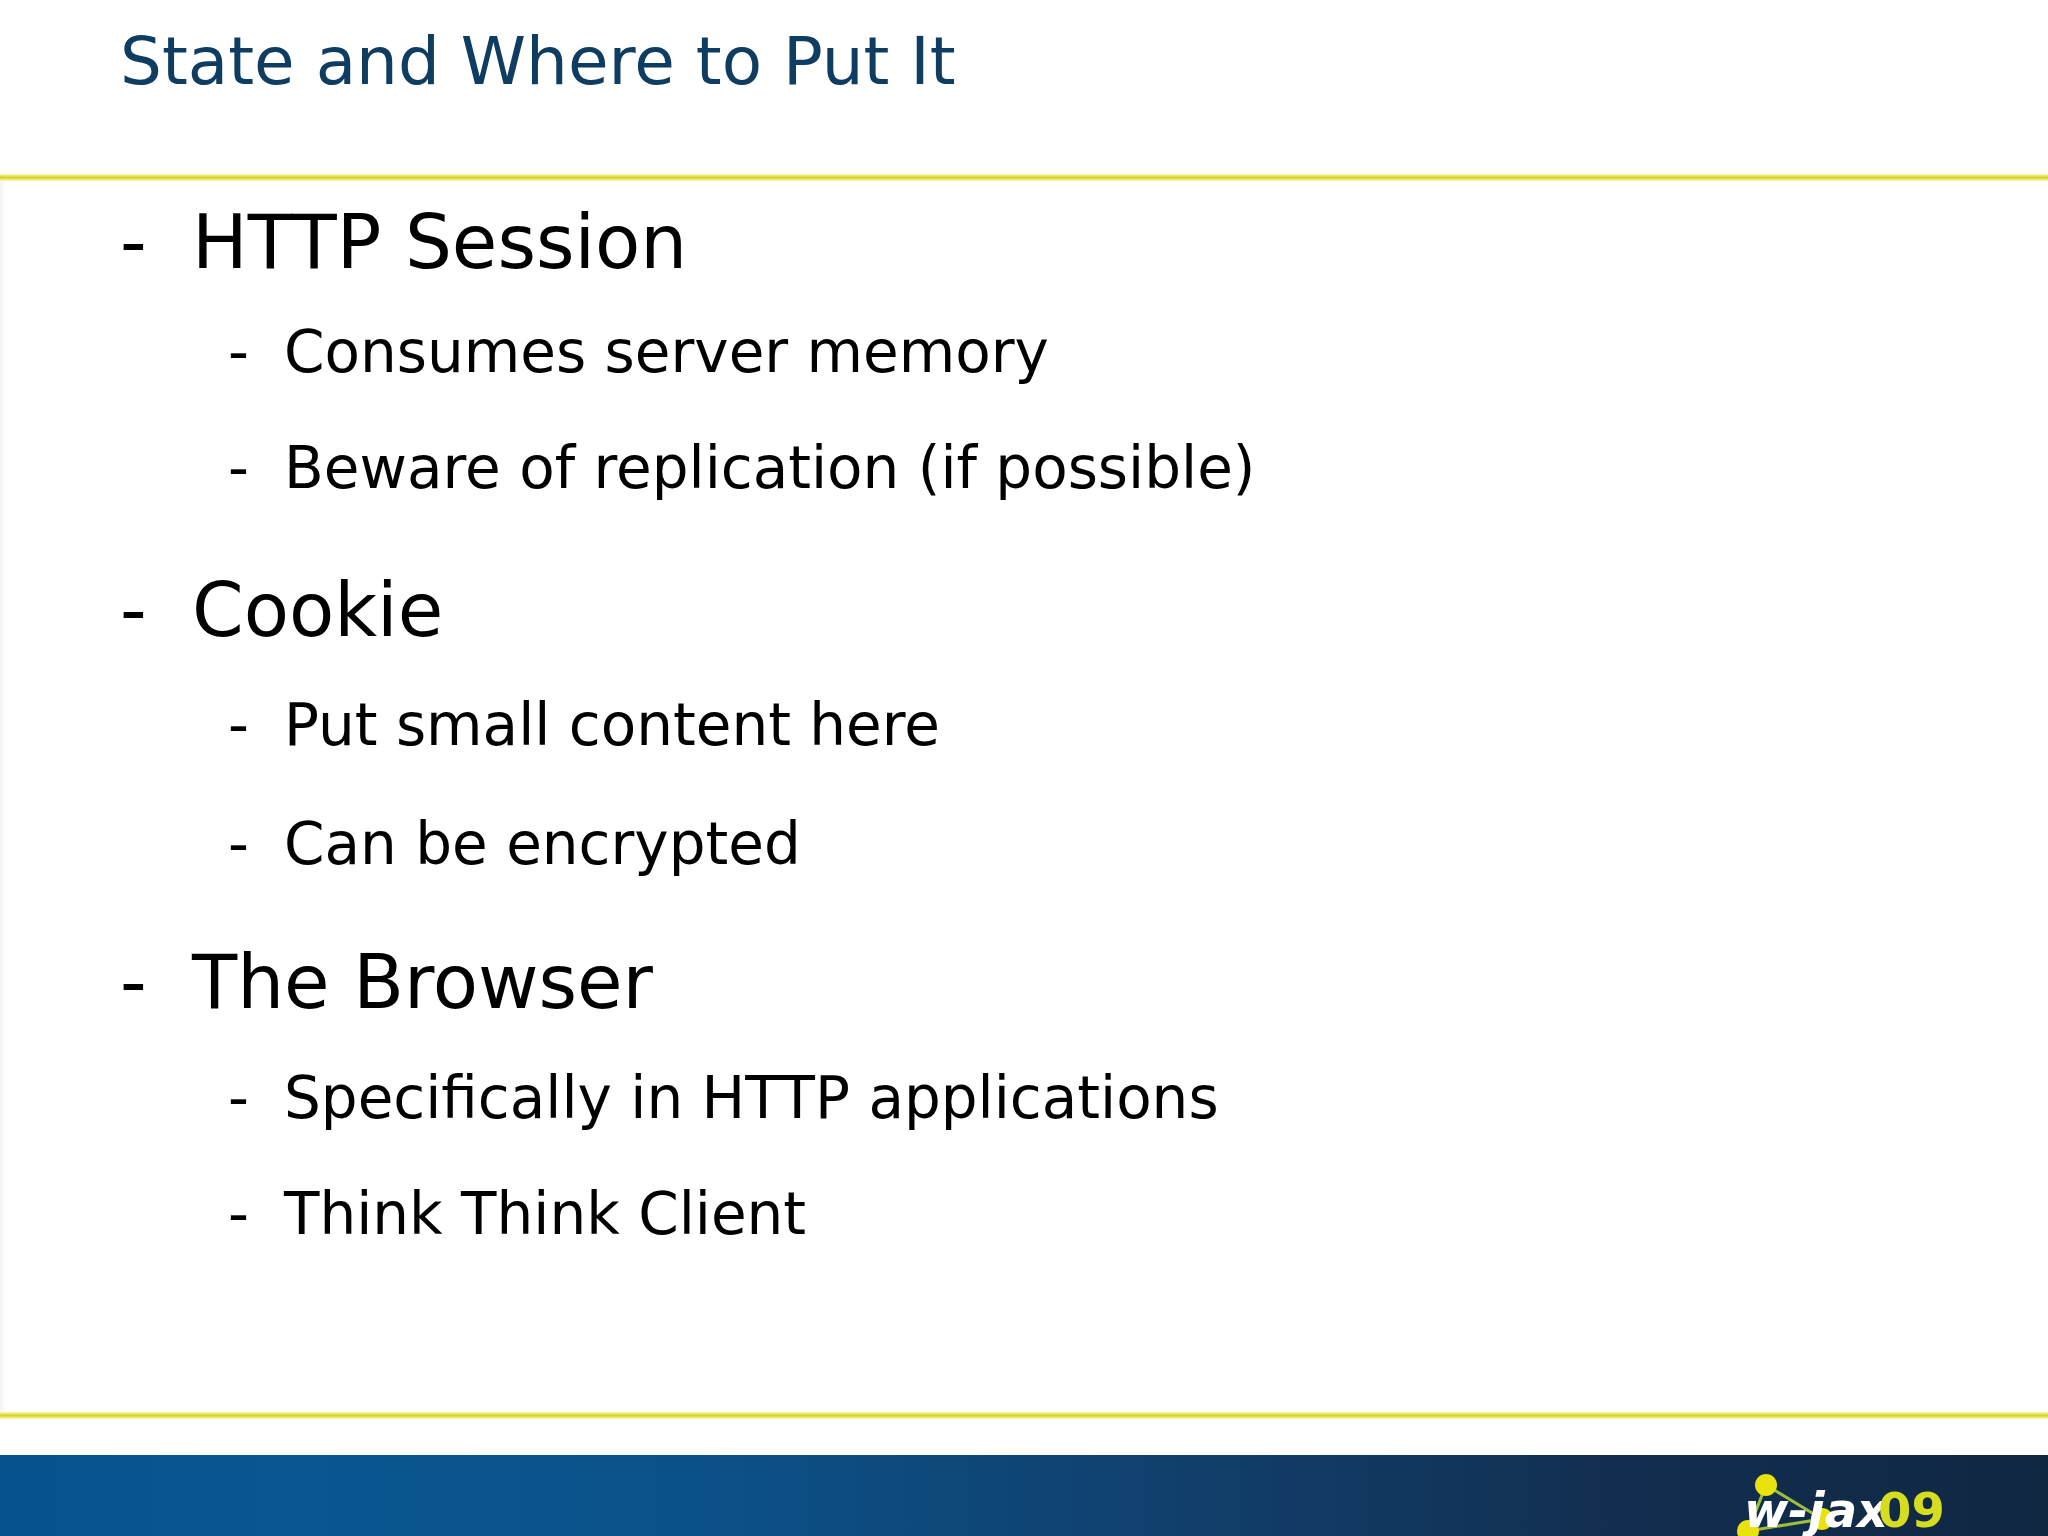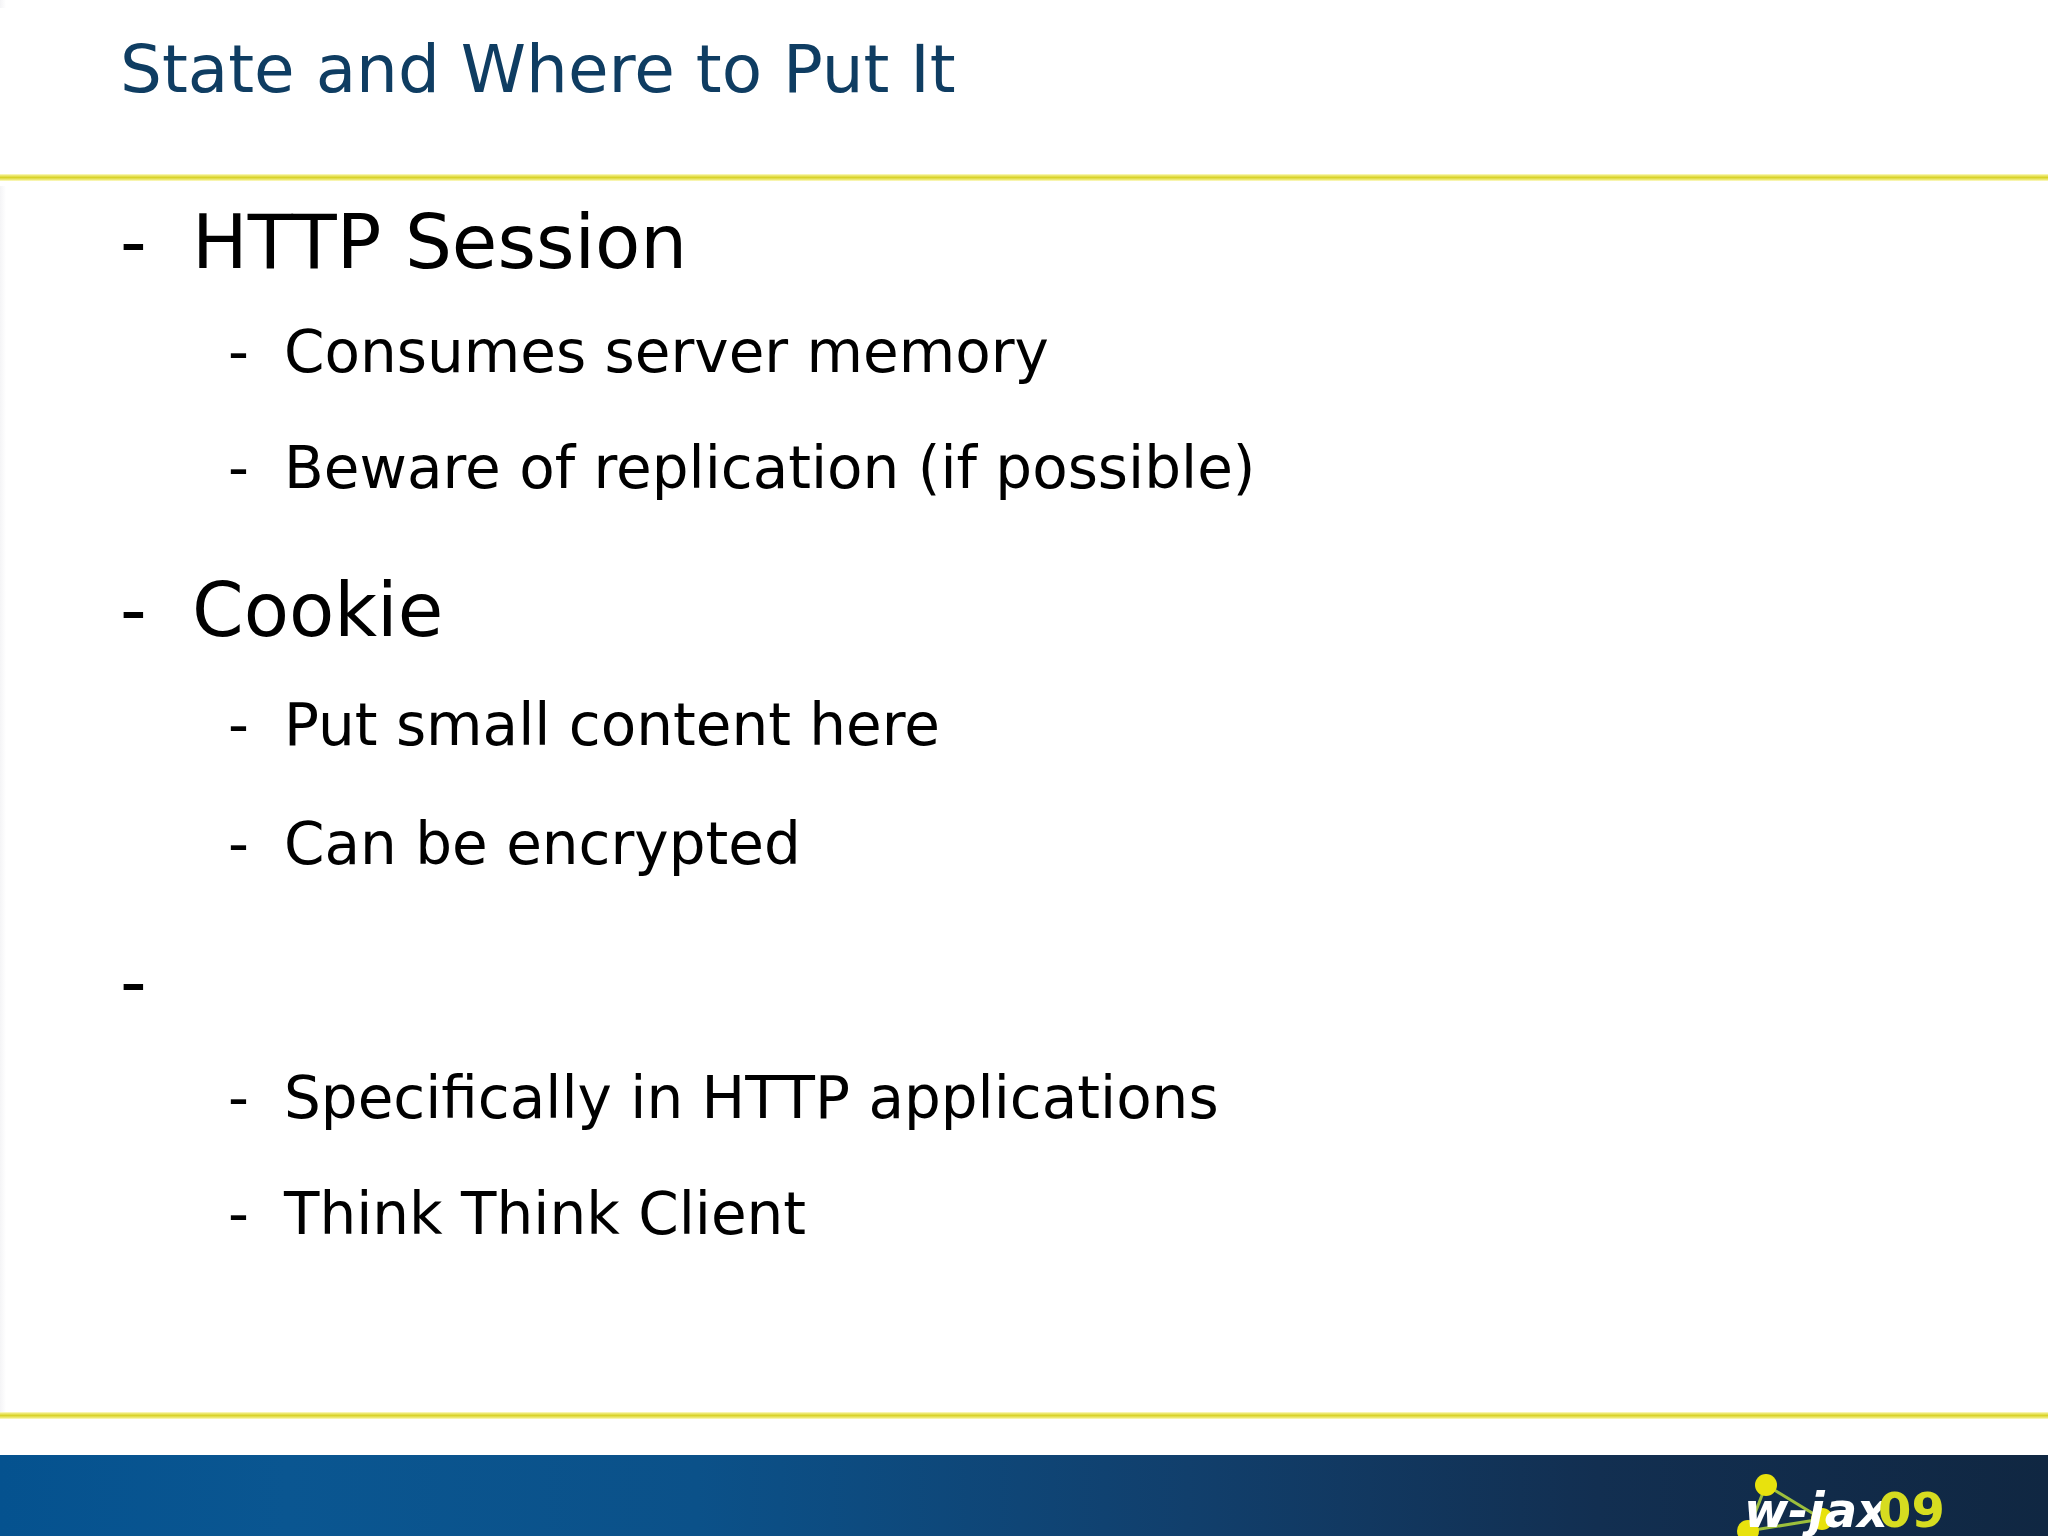--- a/index.html
+++ b/index.html
@@ -19,21 +19,21 @@
     width: 2048px;
     height: 1536px;
     background: #ffffff;
     overflow: hidden;
   }
 
   
   .title-area {
     position: absolute;
     left: 0;
-    top: 8px;
+    top: 0;
     width: 2048px;
     height: 178px;
     background: #ffffff;
   }
   .slide-title {
     position: absolute;
     left: 120px;
     top: 18px;
     font-family: "DejaVu Sans", sans-serif;
     font-size: 66px;
@@ -174,20 +174,21 @@
       <span class="label">Put small content here</span>
     </div>
 
     <div class="bullet-row lvl2" style="top:632px;">
       <span class="dash">-</span>
       <span class="label">Can be encrypted</span>
     </div>
 
     <div class="bullet-row lvl1" style="top:762px;">
       <span class="dash">-</span>
+      <span class="label">The Browser</span>
     </div>
 
     <div class="bullet-row lvl2" style="top:886px;">
       <span class="dash">-</span>
       <span class="label">Specifically in HTTP applications</span>
     </div>
 
     <div class="bullet-row lvl2" style="top:1002px;">
       <span class="dash">-</span>
       <span class="label">Think Think Client</span>

